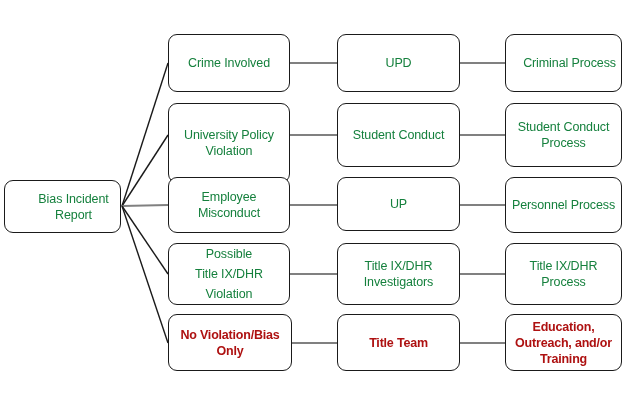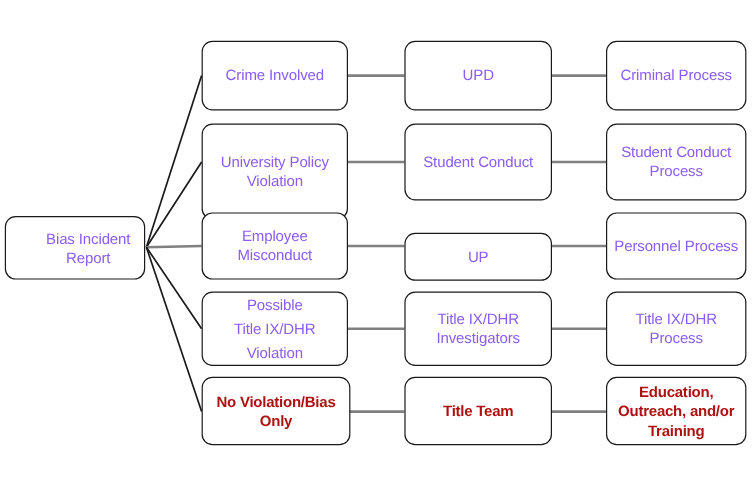--- a/index.html
+++ b/index.html
@@ -30,21 +30,21 @@
     box-sizing: border-box;
     border: 1.3px solid #1a1a1a;
     border-radius: 9px;
     background: #ffffff;
     display: flex;
     align-items: center;
     justify-content: center;
     text-align: center;
     font-size: 12.5px;
     line-height: 1.28;
-    color: #8b5cf6;
+    color: #15803d;
     letter-spacing: -0.1px;
     padding: 2px 5px;
     z-index: 2;
   }
   .node .node-label {
     display: block;
     width: 100%;
     white-space: pre-line;
   }
   .node.emphasis {
@@ -81,39 +81,39 @@
       <div class="node" style="left: 4px; top: 180px; width: 117px; height: 53px; padding-left: 27px;">
         <span class="node-label">Bias Incident
 Report</span>
       </div>
       <div class="node" style="left: 168px; top: 34px; width: 122px; height: 58px;">
         <span class="node-label">Crime Involved</span>
       </div>
       <div class="node" style="left: 337px; top: 34px; width: 123px; height: 58px;">
         <span class="node-label">UPD</span>
       </div>
-      <div class="node" style="left: 505px; top: 34px; width: 117px; height: 58px;">
+      <div class="node" style="left: 505px; top: 34px; width: 117px; height: 58px; text-align: right;">
         <span class="node-label">Criminal Process</span>
       </div>
       <div class="node" style="left: 168px; top: 103px; width: 122px; height: 80px;">
         <span class="node-label">University Policy
 Violation</span>
       </div>
       <div class="node" style="left: 337px; top: 103px; width: 123px; height: 64px;">
         <span class="node-label">Student Conduct</span>
       </div>
       <div class="node" style="left: 505px; top: 103px; width: 117px; height: 64px;">
         <span class="node-label">Student Conduct
 Process</span>
       </div>
       <div class="node" style="left: 168px; top: 177px; width: 122px; height: 56px; text-align: center;">
         <span class="node-label">Employee
 Misconduct</span>
       </div>
-      <div class="node" style="left: 337px; top: 194px; width: 123px; height: 40px;">
+      <div class="node" style="left: 337px; top: 177px; width: 123px; height: 54px;">
         <span class="node-label">UP</span>
       </div>
       <div class="node" style="left: 505px; top: 177px; width: 117px; height: 56px;">
         <span class="node-label">Personnel Process</span>
       </div>
       <div class="node wide-lines" style="left: 168px; top: 243px; width: 122px; height: 62px;">
         <span class="node-label">Possible
 Title IX/DHR
 Violation</span>
       </div>

